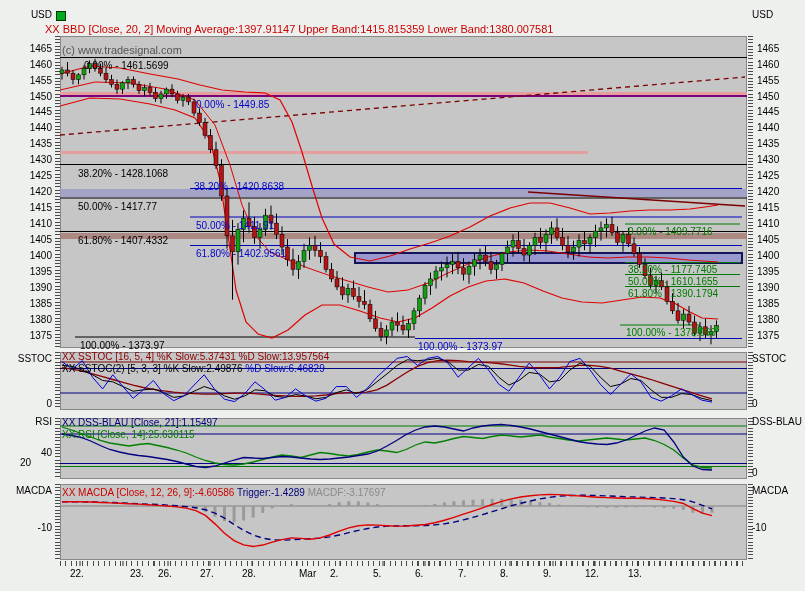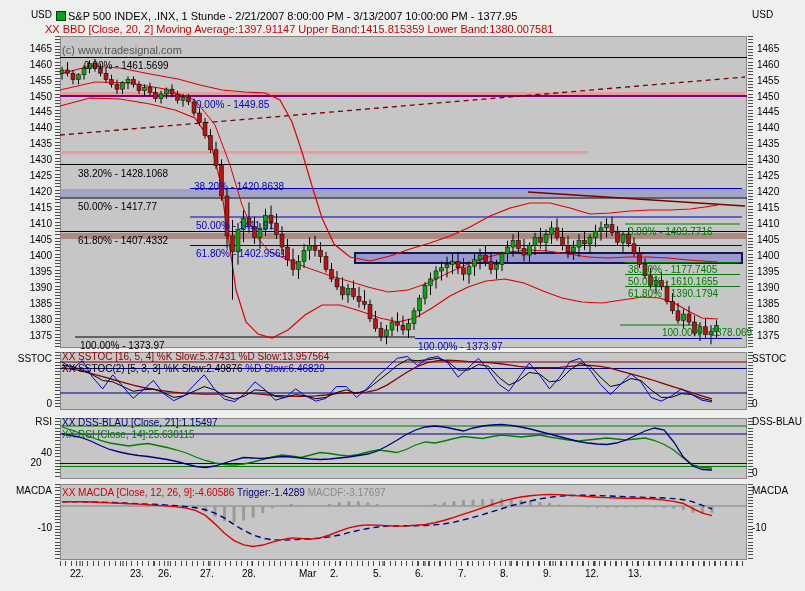--- a/index.html
+++ b/index.html
@@ -31,21 +31,20 @@
   <div class="vticks" style="left:748px;top:36px;height:312px;"></div>
   <div class="vticks" style="left:55px;top:352px;height:58px;"></div>
   <div class="vticks" style="left:748px;top:352px;height:58px;"></div>
   <div class="vticks" style="left:55px;top:418px;height:61px;"></div>
   <div class="vticks" style="left:748px;top:418px;height:61px;"></div>
   <div class="vticks" style="left:55px;top:484px;height:76px;"></div>
   <div class="vticks" style="left:748px;top:484px;height:76px;"></div>
   <div class="hticks" style="left:60px;top:561px;width:687px;"></div>
 
   <div id="inst-icon"></div>
-  <div class="ttl" style="left:68px;top:10px;">S&amp;P 500 INDEX, .INX, 1 Stunde - 2/21/2007 8:00:00 PM - 3/13/2007 10:00:00 PM - 1377.95</div>
   <div class="ttl red" style="left:45px;top:23px;">XX BBD [Close, 20, 2] Moving Average:1397.91147 Upper Band:1415.815359 Lower Band:1380.007581</div>
   <div class="lbl wm" style="left:62px;top:45px;font-size:11px;">(c) www.tradesignal.com</div>
 
   <div class="lbl" style="left:4px;top:9px;width:48px;text-align:right;">USD</div>
   <div class="lbl" style="left:752px;top:9px;">USD</div>
 
   <div class="lbl dred" style="left:62px;top:351px;">XX SSTOC [16, 5, 4] %K Slow:5.37431 %D Slow:13.957564</div>
   <div class="lbl" style="left:62px;top:363px;"><span>XX SSTOC(2) [5, 3, 3] %K Slow:2.49876 </span><span class="blue">%D Slow:6.46829</span></div>
   <div class="lbl navy" style="left:62px;top:417px;">XX DSS-BLAU [Close, 21]:1.15497</div>
   <div class="lbl green" style="left:62px;top:429px;">XX RSI [Close, 14]:25.630115</div>
@@ -462,21 +461,21 @@
     <div class="lbl" style="left: 415px; top: 568px;">6.</div>
     <div class="lbl" style="left: 458px; top: 568px;">7.</div>
     <div class="lbl" style="left: 500px; top: 568px;">8.</div>
     <div class="lbl" style="left: 543px; top: 568px;">9.</div>
     <div class="lbl" style="left: 585px; top: 568px; text-align: right;">12.</div>
     <div class="lbl" style="left: 628px; top: 568px;">13.</div>
     <div class="lbl" style="left: 4px; top: 353px; width: 48px; text-align: right;">SSTOC</div>
     <div class="lbl" style="left: 4px; top: 398px; width: 48px; text-align: right;">0</div>
     <div class="lbl" style="left: 4px; top: 416px; width: 48px; text-align: right;">RSI</div>
     <div class="lbl" style="left: 4px; top: 447px; width: 48px; text-align: right;">40</div>
-    <div class="lbl" style="left: 12px; top: 457px; width: 48px; text-align: center;">20</div>
+    <div class="lbl" style="left: 20px; top: 457px; width: 48px; text-align: left;">20</div>
     <div class="lbl" style="left: 4px; top: 485px; width: 48px; text-align: right;">MACDA</div>
     <div class="lbl" style="left: 4px; top: 522px; width: 48px; text-align: right;">-10</div>
     <div class="lbl" style="left: 752px; top: 353px;">SSTOC</div>
     <div class="lbl" style="left: 752px; top: 398px;">0</div>
     <div class="lbl" style="left: 752px; top: 416px;">DSS-BLAU</div>
     <div class="lbl" style="left: 752px; top: 467px;">0</div>
     <div class="lbl" style="left: 752px; top: 485px;">MACDA</div>
     <div class="lbl" style="left: 752px; top: 522px;">-10</div>
     <div class="lbl" style="left: 84px; top: 60px;">0.00% - 1461.5699</div>
     <div class="lbl" style="left: 78px; top: 168px;">38.20% - 1428.1068</div>
@@ -485,14 +484,14 @@
     <div class="lbl" style="left: 80px; top: 340px;">100.00% - 1373.97</div>
     <div class="lbl blue" style="left: 196px; top: 99px;">0.00% - 1449.85</div>
     <div class="lbl blue" style="left: 194px; top: 181px;">38.20% - 1420.8638</div>
     <div class="lbl blue" style="left: 196px; top: 220px;">50.00% - 1411.91</div>
     <div class="lbl blue" style="left: 196px; top: 248px;">61.80% - 1402.9561</div>
     <div class="lbl blue" style="left: 418px; top: 341px;">100.00% - 1373.97</div>
     <div class="lbl green" style="left: 628px; top: 226px;">0.00% - 1409.7716</div>
     <div class="lbl green" style="left: 628px; top: 264px;">38.20% - 1177.7405</div>
     <div class="lbl green" style="left: 628px; top: 276px;">50.00% - 1610.1655</div>
     <div class="lbl green" style="left: 628px; top: 288px;">61.80% - 1390.1794</div>
-    <div class="lbl green" style="left: 626px; top: 327px; margin-left: 36px;">100.00% - 1378.069</div>
+    <div class="lbl green" style="left: 626px; top: 327px;">100.00% - 1378.069</div>
   </div>
 
 </body></html>

